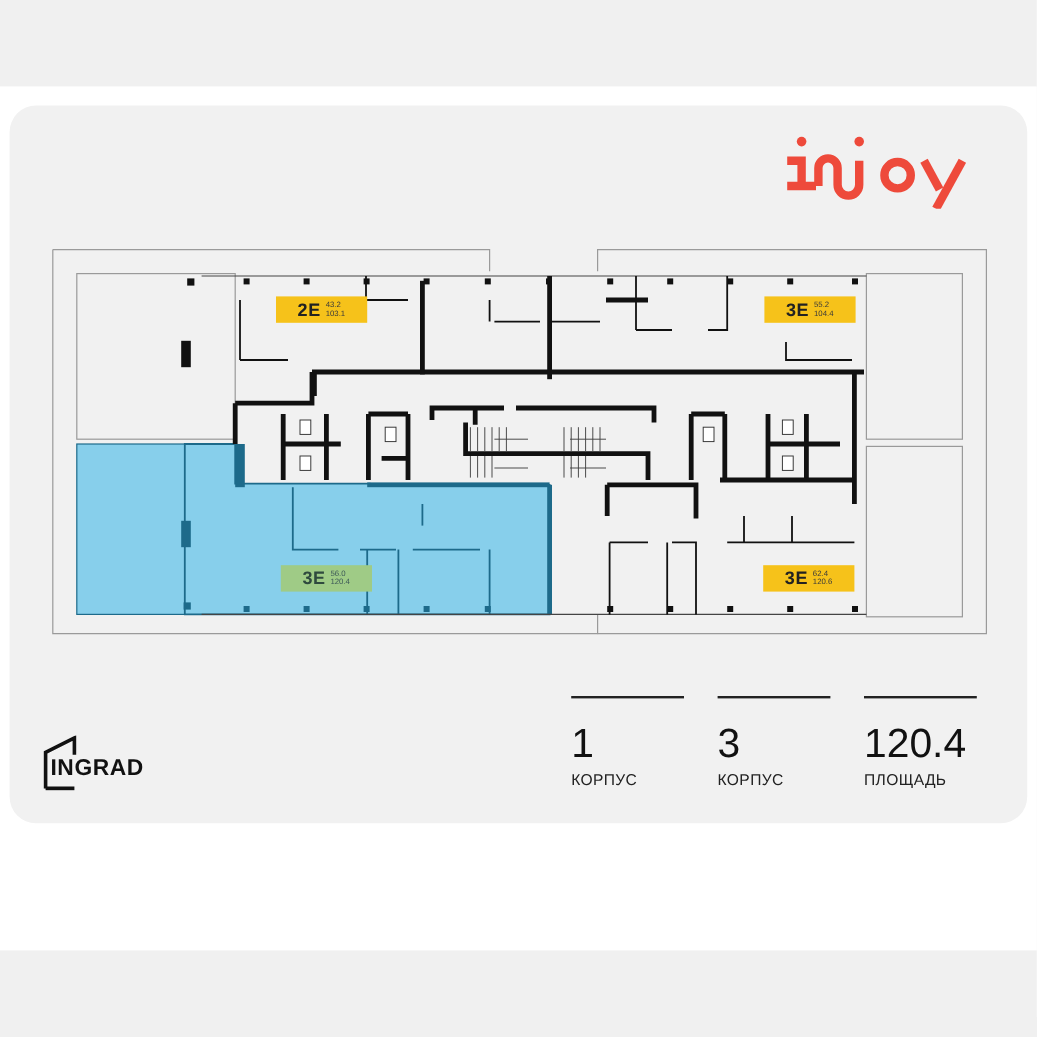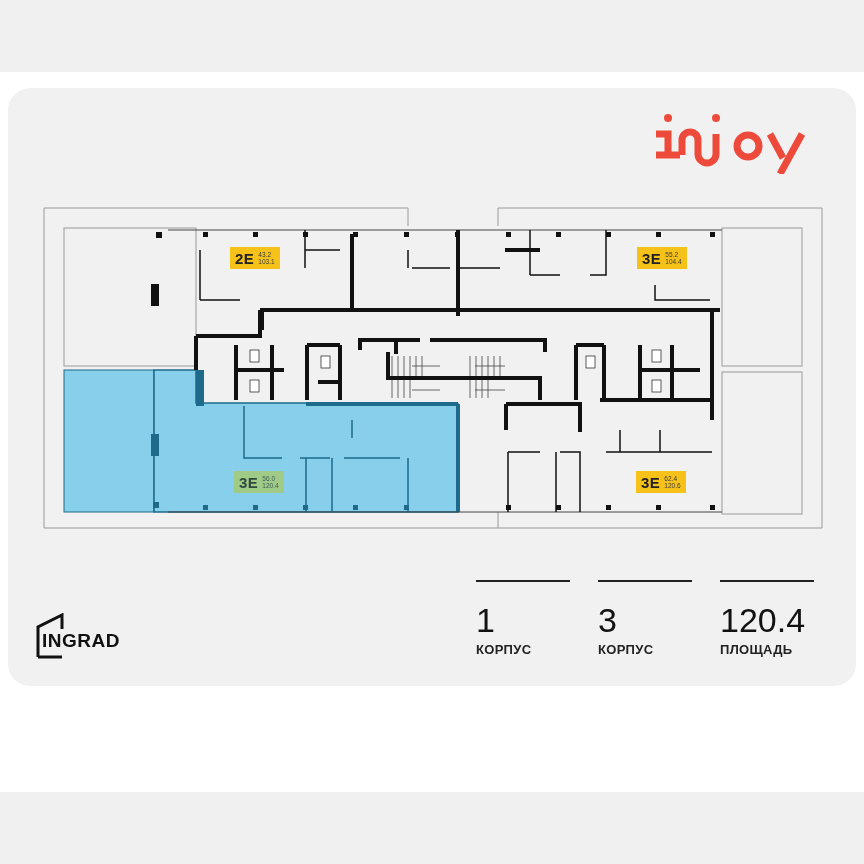--- a/index.html
+++ b/index.html
@@ -2,33 +2,33 @@
 <html><head>
 <meta charset="utf-8">
 <style>
   html,body{margin:0;padding:0;}
   body{width:864px;height:864px;background:#ffffff;position:relative;overflow:hidden;font-family:"Liberation Sans","DejaVu Sans",sans-serif;}
   .band-top{position:absolute;left:0;top:0;width:864px;height:72px;background:#f0f0f0;}
   .band-bottom{position:absolute;left:0;top:792px;width:864px;height:72px;background:#f0f0f0;}
   .card{position:absolute;left:8px;top:88px;width:848px;height:598px;background:#f1f1f1;border-radius:22px;}
   .logo{position:absolute;left:652px;top:108px;width:168px;height:66px;}
   .plan{position:absolute;left:0;top:0;width:864px;height:864px;}
-  .tag{position:absolute;height:22px;display:flex;align-items:center;padding:0 5px;gap:4px;}
+  .tag{position:absolute;height:22px;display:flex;align-items:center;padding:0 18px;gap:4px;}
   .tag .code{font-weight:bold;font-size:15px;color:#222;letter-spacing:0.5px;}
   .tag .areas{display:flex;flex-direction:column;font-size:6.5px;line-height:7px;color:#3a3a3a;}
   .tag.yellow{background:#f6c21a;}
   .tag.green{background:#9fcb86;}
   .tag.green .code{color:#2f4a3e;}
   .tag.green .areas{color:#3e5a58;}
   .ingrad{position:absolute;left:34px;top:613px;width:100px;height:46px;text-align:right;}
   .ingrad .word{position:absolute;left:8px;top:17px;font-size:19px;font-weight:bold;color:#111;letter-spacing:0.5px;}
   .stat{position:absolute;width:94px;}
   .stat .rule{height:2px;background:#222;width:94px;}
   .stat .num{margin-top:20px;font-size:34px;color:#111;line-height:36px;}
-  .stat .label{margin-top:4px;font-size:13px;font-weight:bold;color:#222;letter-spacing:0.3px;}
+  .stat .label{margin-top:4px;font-size:13px;font-weight:normal;color:#222;letter-spacing:0.3px;}
 </style>
 </head>
 <body>
 
 <div class="band-top"></div>
 <div class="band-bottom"></div>
 
 <div class="card"></div>
 
 <svg class="logo" viewBox="0 0 168 66">

